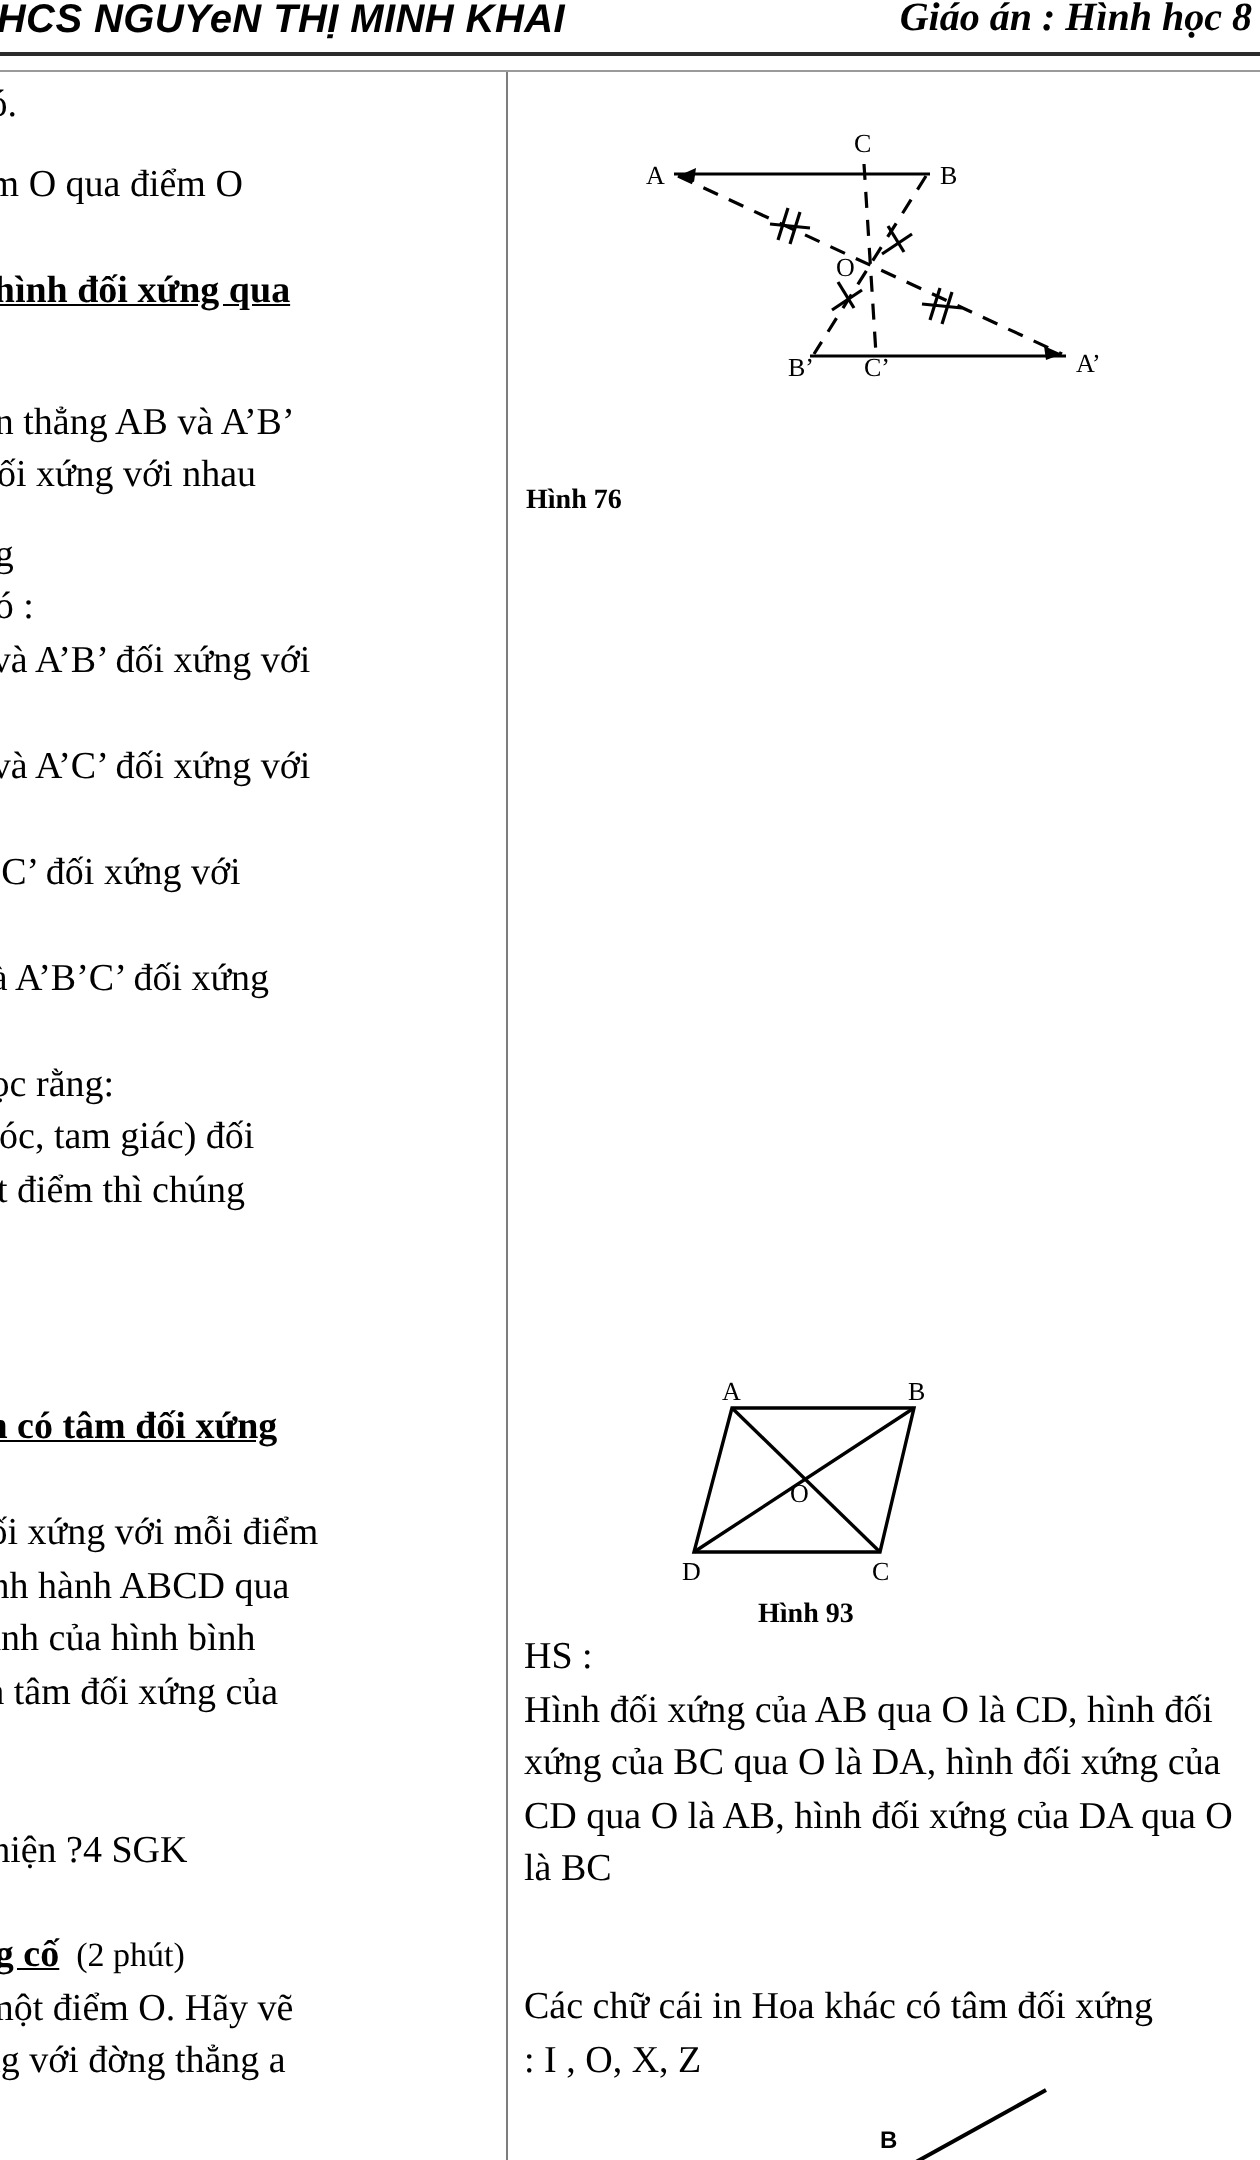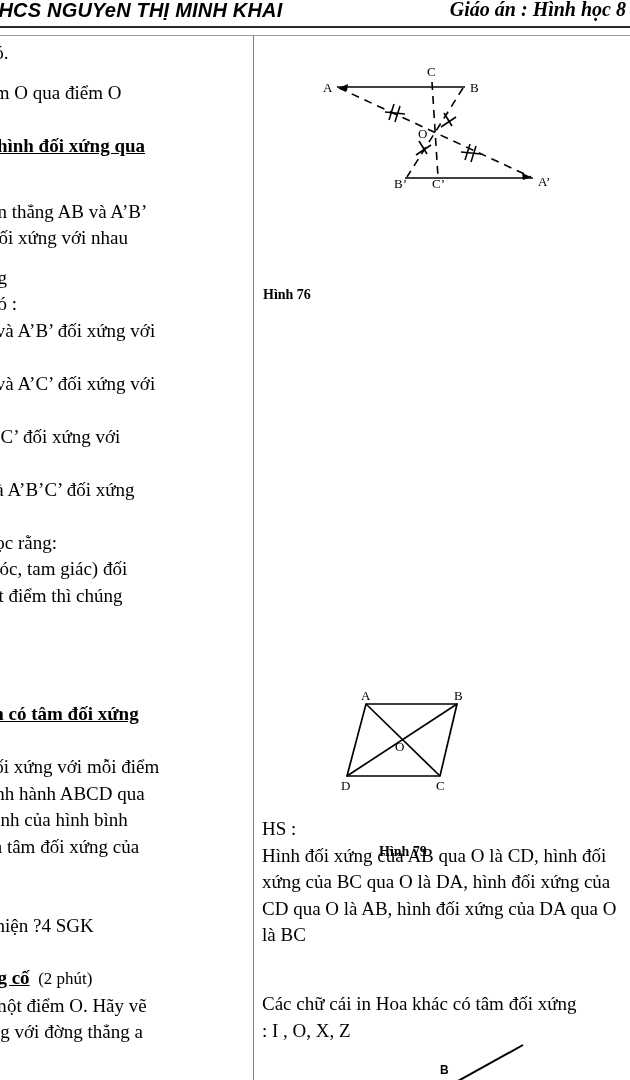--- a/index.html
+++ b/index.html
@@ -106,21 +106,20 @@
   .bold { font-weight: bold; }
   .ul { text-decoration: underline; }
 
   
   .fig-caption {
     position: absolute;
     font-size: 14px;
     font-weight: bold;
     font-family: "Liberation Serif", "DejaVu Serif", serif;
     white-space: nowrap;
-    margin-top: 44px;
   }
   .right-flow {
     position: absolute;
     left: 7px;
     width: 372px;
     font-size: 19px;
     line-height: 26.5px;
   }
   .right-flow p {
     margin: 0;
@@ -251,21 +250,21 @@
         <polygon points="31,13 122,13 105,85 12,85" fill="none" stroke="#000" stroke-width="1.7"></polygon>
         <line x1="31" y1="13" x2="105" y2="85" stroke="#000" stroke-width="1.7"></line>
         <line x1="122" y1="13" x2="12" y2="85" stroke="#000" stroke-width="1.7"></line>
         <text class="lbl" x="26" y="9">A</text>
         <text class="lbl" x="119" y="9">B</text>
         <text class="lbl" x="101" y="99">C</text>
         <text class="lbl" x="6" y="99">D</text>
         <text class="lbl" x="60" y="60">O</text>
       </svg>
     </div>
-    <div class="fig-caption" style="left:124px; top:764px;">Hình 79</div>
+    <div class="fig-caption" style="left:124px; top:764px;">Hình 93</div>
 
     <div class="right-flow" style="top:780px;">
       <p class="nowrap">HS :</p>
       <p>Hình đối xứng của AB qua O là CD, hình đối xứng của BC qua O là DA, hình đối xứng của CD qua O là AB, hình đối xứng của DA qua O là BC</p>
     </div>
 
     <div class="right-flow" style="top:955px;">
       <p class="nowrap">Các chữ cái in Hoa khác có tâm đối xứng</p>
       <p class="nowrap">: I , O, X, Z</p>
     </div>

